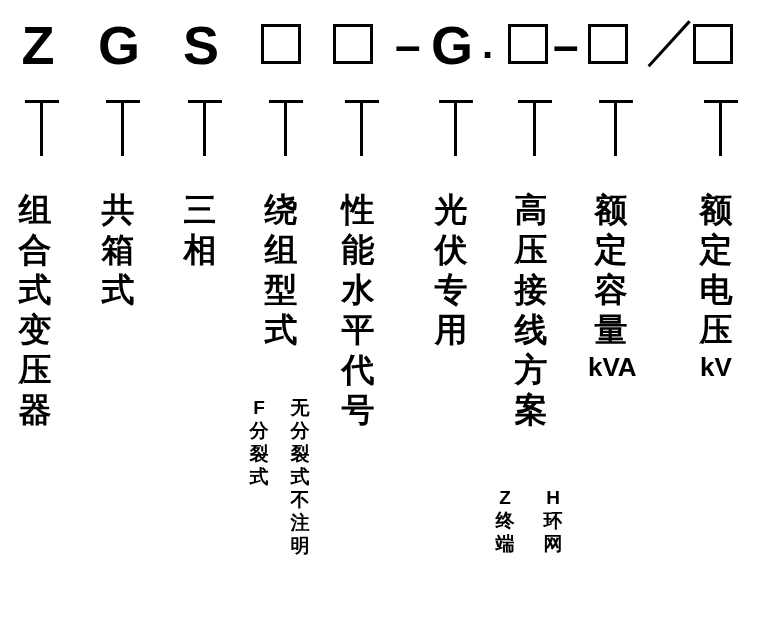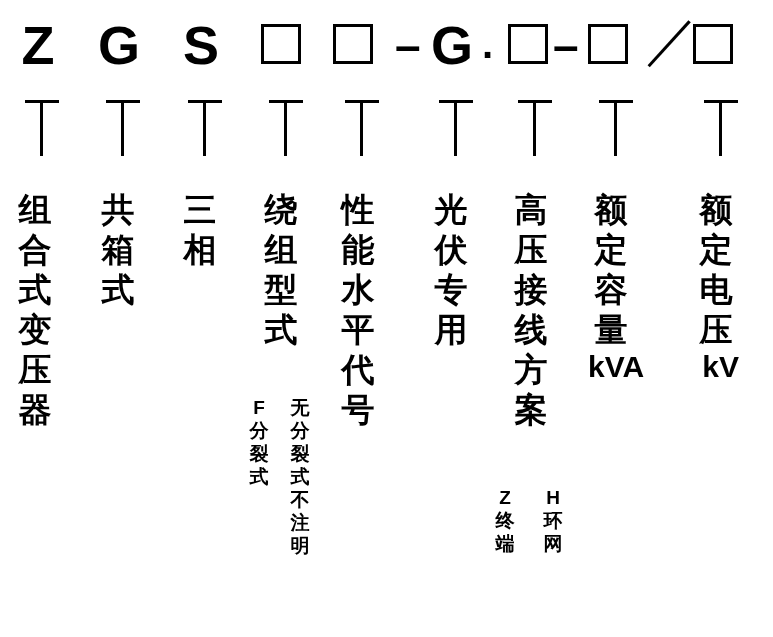--- a/index.html
+++ b/index.html
@@ -92,23 +92,22 @@
     line-height: 40px;
     font-weight: bold;
     font-family: "Liberation Sans", sans-serif;
     letter-spacing: 0px;
   }
   .vlabel .ch {
     display: block;
   }
   .vlabel .lat {
     display: block;
-    font-size: 30px;
+    font-size: 26px;
     line-height: 34px;
-    text-align: right;
   }
   
   .note {
     position: absolute;
     width: 26px;
     text-align: center;
     font-size: 19px;
     line-height: 23px;
     font-weight: bold;
     font-family: "Liberation Sans", sans-serif;

